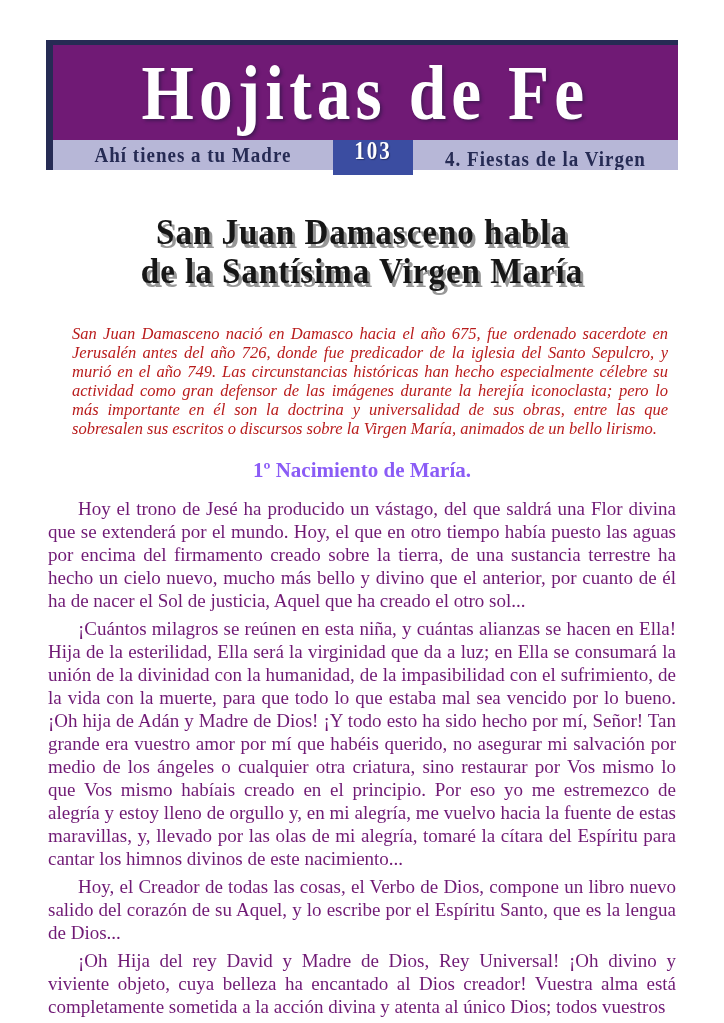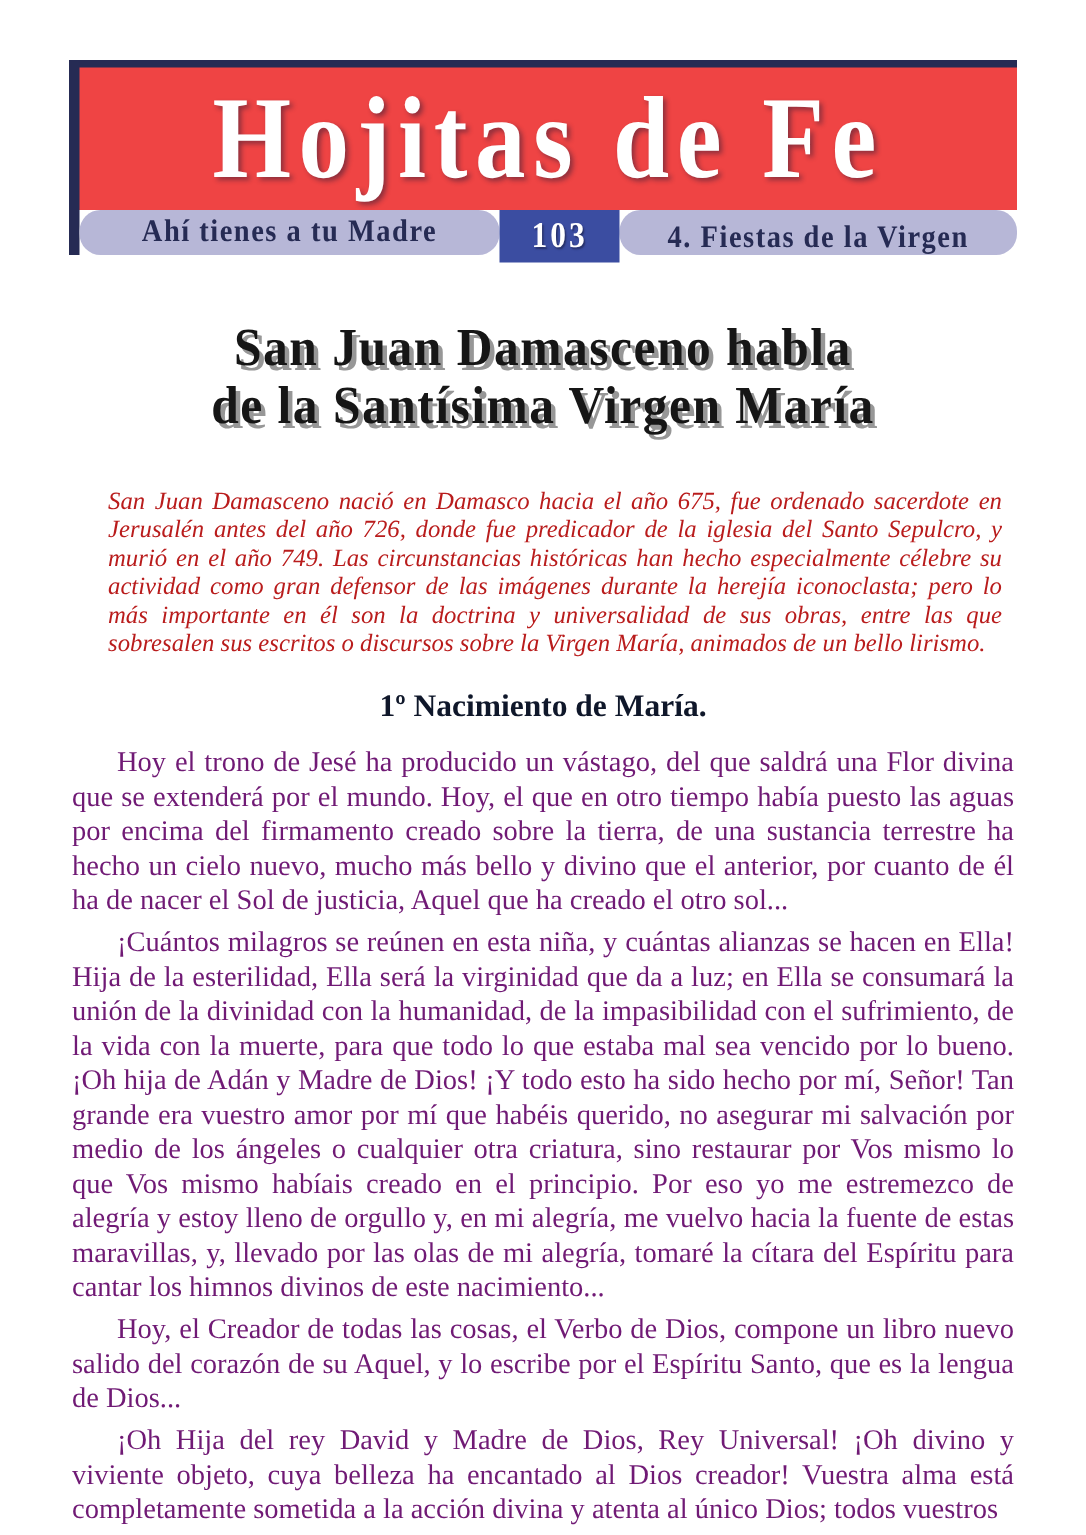--- a/index.html
+++ b/index.html
@@ -23,21 +23,21 @@
   }
 
   
   .masthead {
     margin: 40px 46px 0 46px;
     width: 632px;
   }
   .masthead-main {
     box-sizing: border-box;
     height: 100px;
-    background: #ef4444;
+    background: #701a75;
     border-top: 5px solid #262B54;
     border-left: 7px solid #262B54;
     display: flex;
     align-items: center;
     justify-content: center;
     overflow: hidden;
   }
   .masthead-title {
     color: #ffffff;
     font-weight: bold;
@@ -51,38 +51,36 @@
   .masthead-band {
     display: flex;
     height: 30px;
     border-left: 7px solid #262B54;
   }
   .band-left, .band-right {
     background: #B7B7D7;
     display: flex;
     align-items: center;
     justify-content: center;
-    border-radius: 14px;
   }
   .band-left  { width: 280px; }
   .band-right { flex: 1; align-items: flex-end; }
   .band-text {
     color: #262B54;
     font-weight: bold;
     font-size: 19px;
     letter-spacing: 1px;
     white-space: nowrap;
     transform: scaleY(1.1);
   }
   .band-num {
     width: 80px;
     height: 35px;           
     background: #3B4DA1;
     display: flex;
-    align-items: center;
     justify-content: center;
     z-index: 1;
   }
   .band-num-text {
     color: #ffffff;
     font-weight: bold;
     font-size: 21px;
     letter-spacing: 2px;
     transform: scaleY(1.15);
     text-shadow: 1px 1px 1px rgba(20,22,50,0.5);
@@ -108,21 +106,21 @@
     line-height: 19px;
     text-align: justify;
     color: #b91c1c;
   }
 
   .section-heading {
     margin: 20px 0 0 0;
     text-align: center;
     font-weight: bold;
     font-size: 21px;
-    color: #0f172a;
+    color: #8b5cf6;
   }
 
   .body-text {
     margin: 14px 48px 0 48px;
     font-size: 19px;
     line-height: 23px;
     text-align: justify;
     color: #701a75;
   }
   .body-text p {

